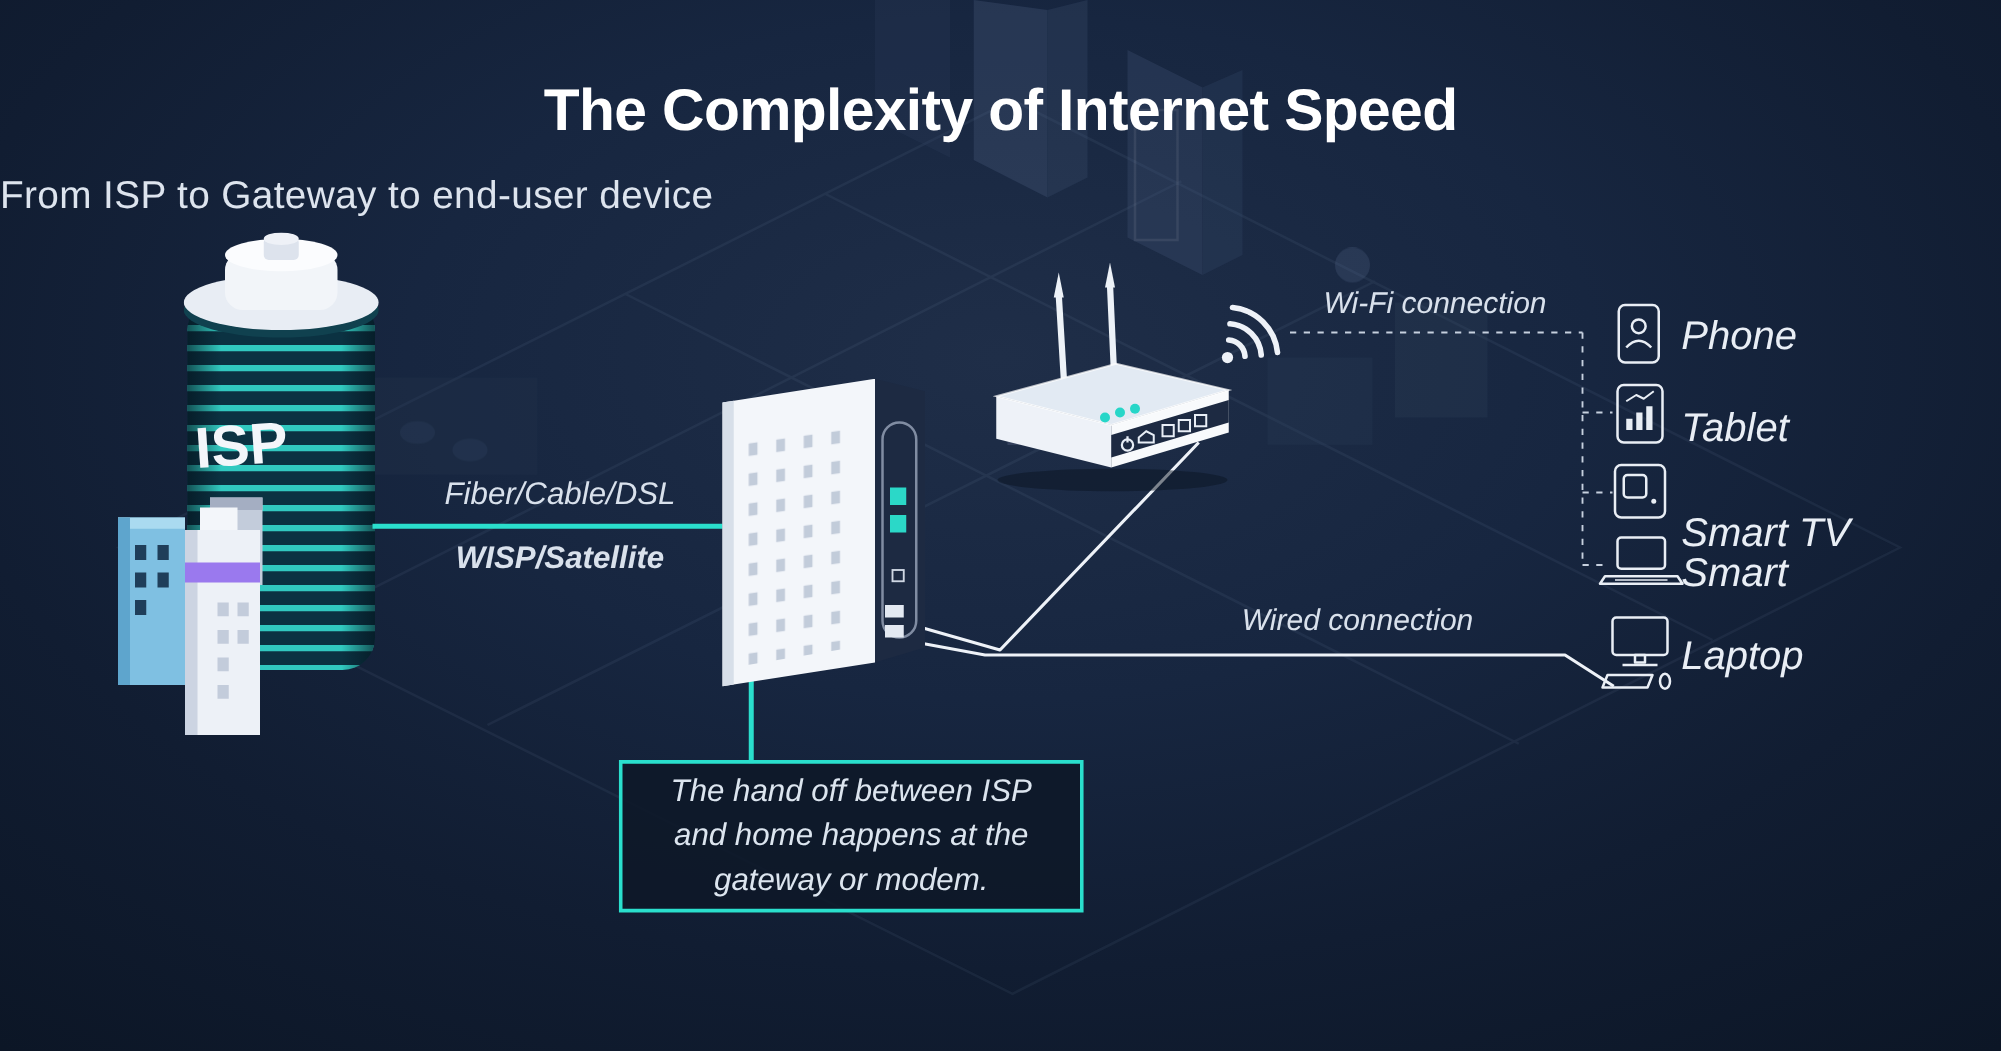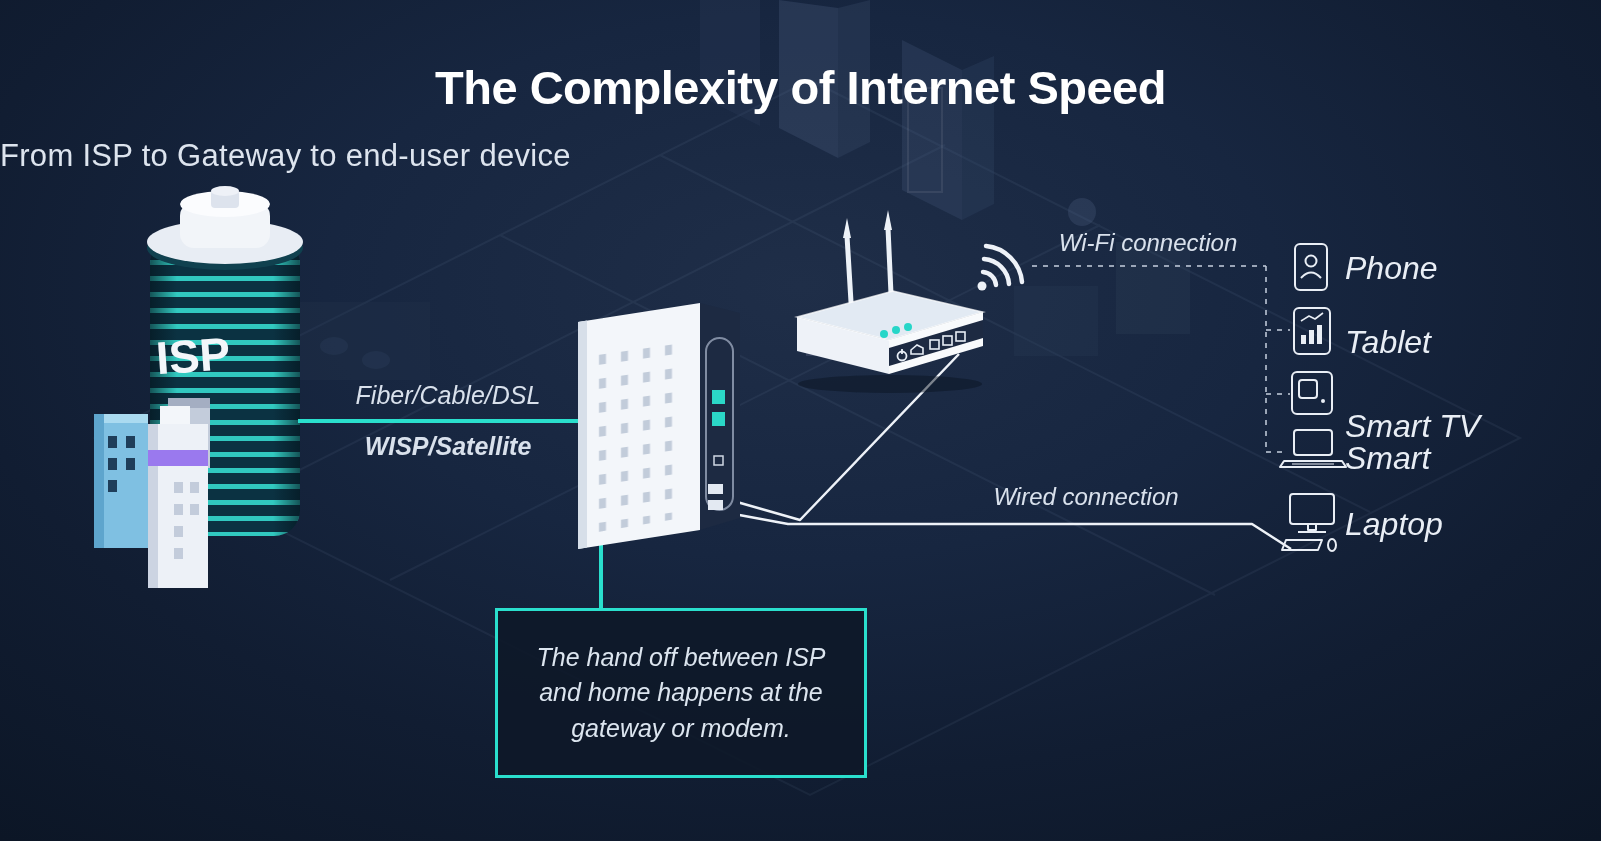--- a/index.html
+++ b/index.html
@@ -21,21 +21,21 @@
   }
   .conn-label {
     position:absolute; font-style:italic; color:#d9e1ec; text-align:center;
     white-space:nowrap;
   }
   .device-label {
     position:absolute; left:1345px; width:180px; font-style:italic;
     font-size:32px; color:#e9eef5; text-align:left;
   }
   .callout {
-    position:absolute; left:495px; top:608px; width:372px; height:170px;
+    position:absolute; left:495px; top:608px; width:372px; height:122px;
     border:3px solid #2adfcd; background:rgba(14,24,40,0.88);
     display:flex; align-items:center; justify-content:center; padding:10px 26px;
   }
   .callout p {
     font-style:italic; font-size:25px; line-height:1.42; color:#dce5ef; text-align:center;
   }
 </style>
 </head>
 <body>
 

